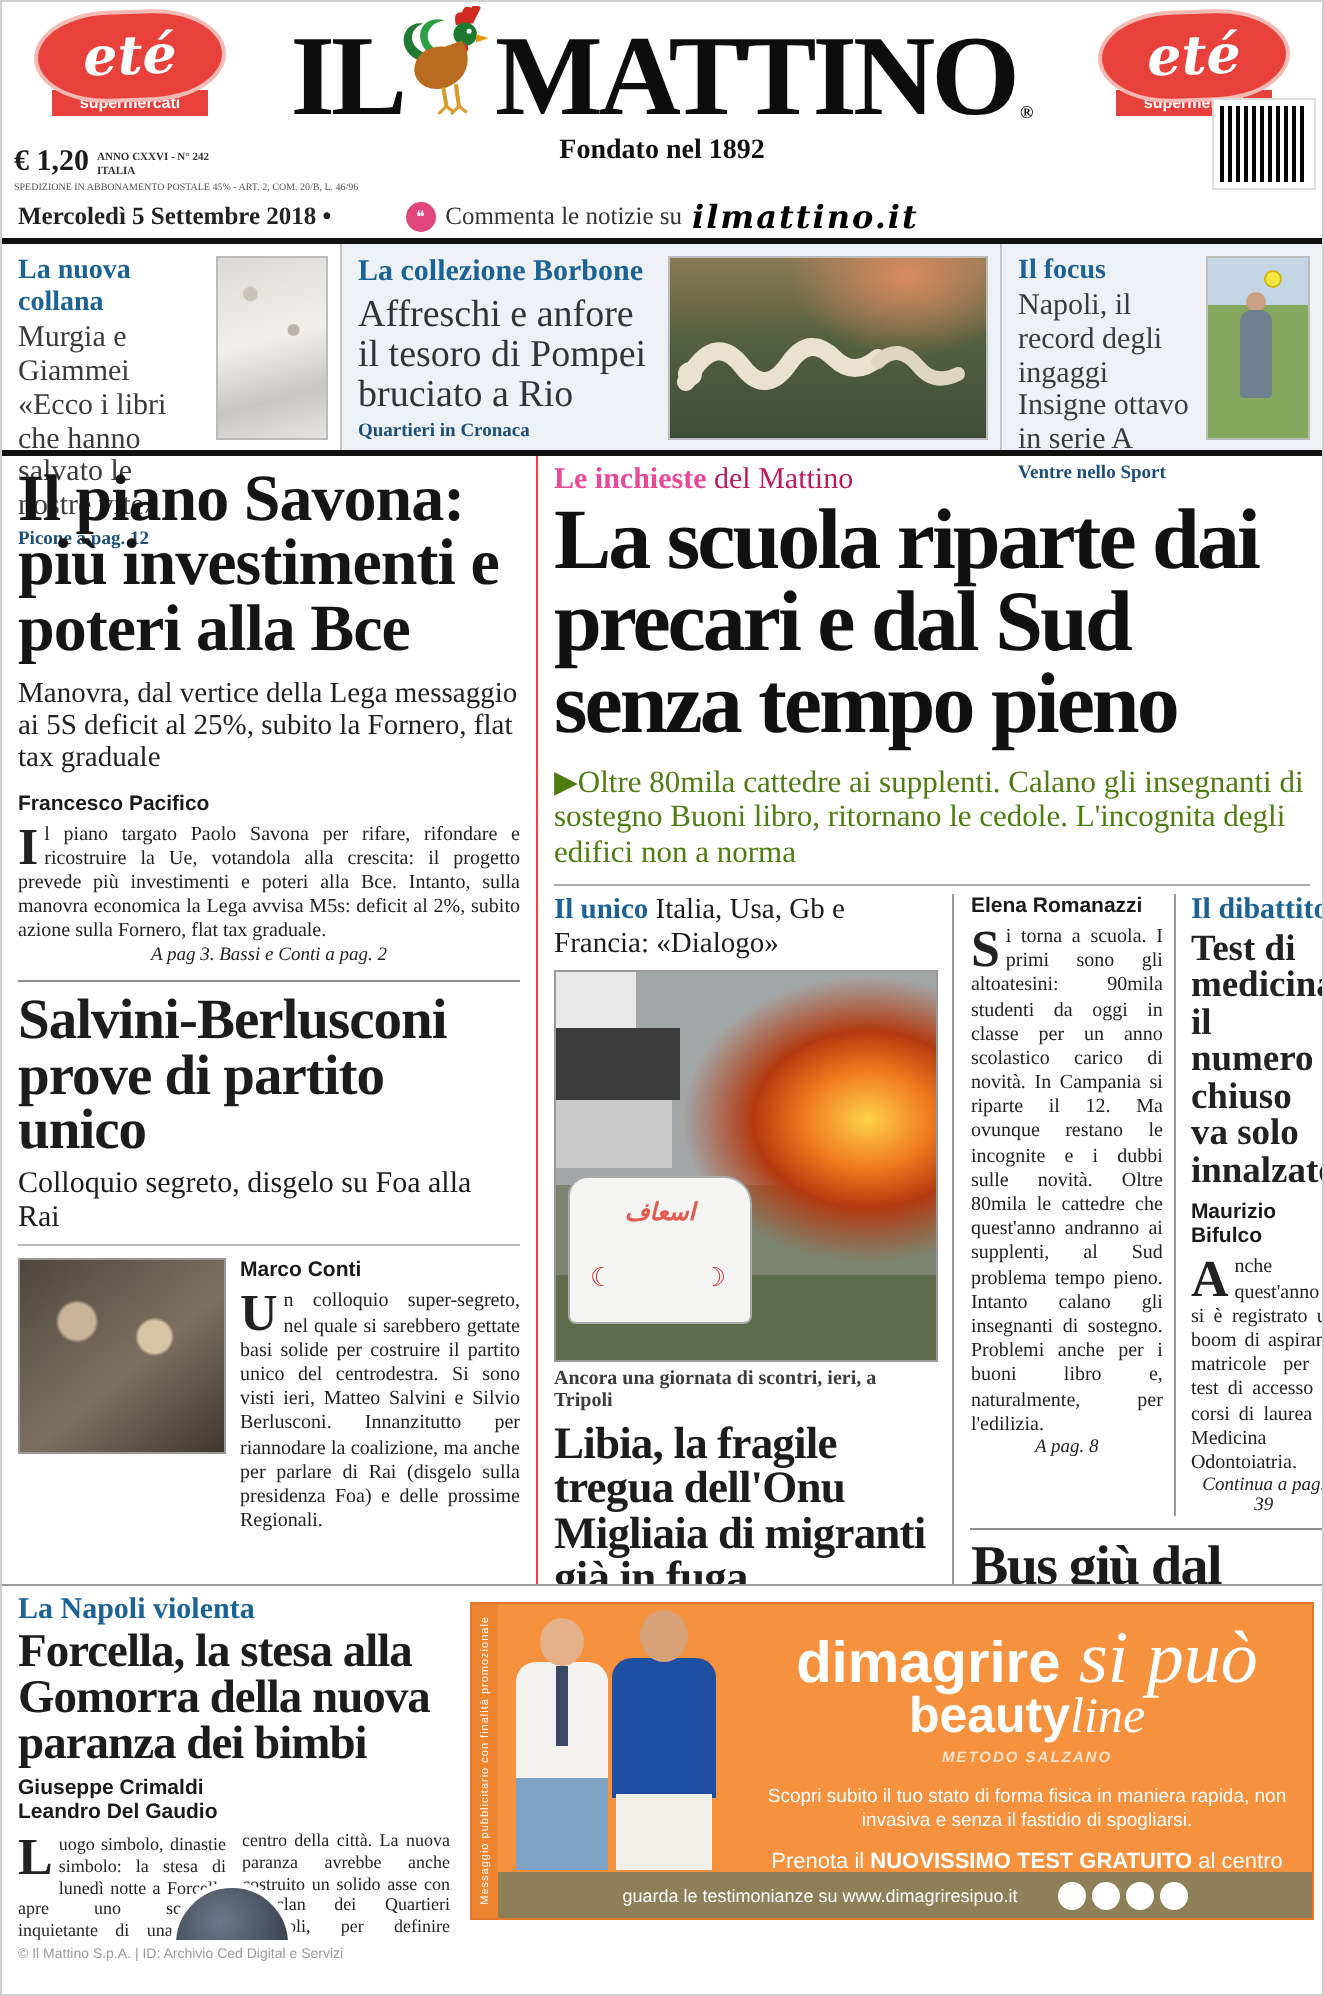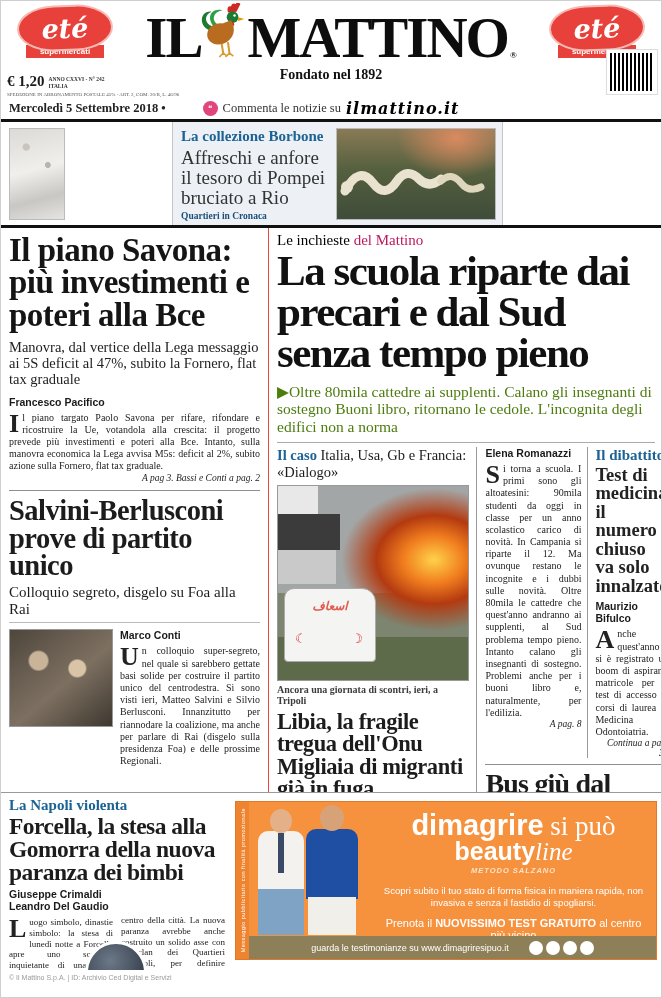--- a/index.html
+++ b/index.html
@@ -54,31 +54,31 @@
   
   .main{display:flex;height:564px}
   .col-left{width:268px;border-right:1px solid #ef4444;padding:6px 8px 0 8px;overflow:hidden}
   .col-main{flex:1;padding:4px 6px 0 8px;overflow:hidden}
 
   .h-savona{font-size:33px;line-height:0.98;color:#151515;letter-spacing:-0.5px}
   .deck-savona{font-size:14.5px;line-height:1.12;margin-top:8px;color:#222}
   .byline{font-family:"Liberation Sans",sans-serif;font-weight:bold;font-size:10.5px;margin-top:8px;color:#1a1a1a}
   .body-txt{font-size:10px;line-height:1.22;text-align:justify;margin-top:4px;color:#222}
   .body-txt.dc::first-letter{float:left;font-size:26px;line-height:0.8;padding:2px 3px 0 0;font-weight:bold}
-  .ref{font-style:italic;font-size:9.5px;text-align:right;color:#222}
+  .ref{font-style:italic;font-size:9.5px;text-align:center;color:#222}
   .rule{border-bottom:1px solid #8f8f8f;margin:7px 0 6px}
   .h-salvini{font-size:28.5px;line-height:0.98;letter-spacing:-0.5px}
   .deck-salvini{font-size:15px;margin-top:4px;border-bottom:1px solid #bbb;padding-bottom:4px}
   .salvini-flex{display:flex;gap:7px;margin-top:6px}
   .img-salvini{flex:none;width:104px;height:98px;border:1px solid #999;background:radial-gradient(circle at 28% 32%,#c9b49a 9%,transparent 11%),radial-gradient(circle at 66% 40%,#d9c4a8 9%,transparent 11%),linear-gradient(140deg,#4e463c,#7d7061 55%,#3e382f)}
   .kicker-blue{color:#1b6394;font-weight:bold;font-size:15px}
   .twocol{columns:2;column-gap:8px;column-rule:none}
 
   .kicker-inchieste{font-size:15px}
-  .kicker-inchieste .red{color:#000000;font-weight:normal}
+  .kicker-inchieste .red{color:#ec4899;font-weight:bold}
   .kicker-inchieste .rest{color:#be185d}
   .h-scuola{font-size:43px;line-height:0.95;font-weight:bold;letter-spacing:-1.5px;color:#111;margin-top:2px}
   .deck-scuola{font-size:15.5px;line-height:1.15;margin-top:9px;color:#4d7c0f}
   .split{display:flex;margin-top:6px;border-top:1px solid #aaa;padding-top:4px}
   .c-mid{width:216px;border-right:1px solid #9a9a9a;padding-right:7px}
   .c-right{flex:1;padding-left:8px}
   .kicker-caso{font-size:14.5px}
   .kicker-caso .blue{color:#1b6394;font-weight:bold}
   .img-tripoli{margin-top:4px;width:100%;height:196px;position:relative;border:1px solid #999;background:radial-gradient(ellipse at 82% 38%,#ffd24a 0%,#f07c1e 14%,#b33a10 26%,rgba(0,0,0,0) 42%),linear-gradient(#a3a6a6 0 55%,#7d8571 55% 78%,#5d6b4a 78% 100%)}
   .van{position:absolute;left:6px;bottom:18px;width:92px;height:74px;background:#f4f4f2;border-radius:10px 14px 4px 4px;border:1px solid #aaa}
@@ -116,21 +116,21 @@
   .ad-people{position:absolute;left:16px;bottom:24px;width:120px;height:130px}
   .p1-head{position:absolute;left:18px;top:4px;width:22px;height:24px;border-radius:50%;background:#e3b088}
   .p1-body{position:absolute;left:6px;top:26px;width:46px;height:104px;background:#f4f2ee;border-radius:10px 10px 0 0}
   .p1-tie{position:absolute;left:26px;top:28px;width:6px;height:40px;background:#3a4a66}
   .p1-jeans{position:absolute;left:6px;top:84px;width:46px;height:46px;background:#7fa3c4}
   .p2-head{position:absolute;left:68px;top:0;width:24px;height:26px;border-radius:50%;background:#d8a278}
   .p2-body{position:absolute;left:54px;top:24px;width:52px;height:70px;background:#1e4fa3;border-radius:10px 10px 0 0}
   .p2-pants{position:absolute;left:56px;top:92px;width:48px;height:38px;background:#f1efe9}
   .ad-content{margin-left:145px;padding:10px 10px 0 0;text-align:center;color:#fff}
   .ad-brand1{font-family:"Liberation Sans",sans-serif;font-weight:bold;font-size:29px;line-height:0.95}
-  .ad-brand1 .it{font-family:"Liberation Serif",serif;font-weight:normal;font-size:27px}
+  .ad-brand1 .it{font-family:"Liberation Serif",serif;font-style:italic;font-weight:normal;font-size:37px}
   .ad-brand2{font-family:"Liberation Sans",sans-serif;font-weight:bold;font-size:25px;line-height:0.95}
   .ad-brand2 .it{font-family:"Liberation Serif",serif;font-style:italic;font-weight:normal}
   .ad-method{font-family:"Liberation Sans",sans-serif;font-style:italic;font-weight:bold;font-size:7.5px;color:#fde3c8;margin-top:3px;letter-spacing:1px}
   .ad-text{font-family:"Liberation Sans",sans-serif;font-size:9.5px;line-height:1.25;margin-top:10px;color:#fff}
   .ad-cta{font-family:"Liberation Sans",sans-serif;font-size:11px;margin-top:8px}
   .ad-phones{font-family:"Liberation Sans",sans-serif;font-weight:bold;font-size:13.5px;margin-top:4px;display:flex;justify-content:center;gap:26px}
   .phone-ico{color:#8fd14f;font-size:12px}
   .ad-bar{position:absolute;left:13px;right:0;bottom:0;height:23px;background:#8d7f57;display:flex;align-items:center;justify-content:center;gap:20px}
   .ad-bar span{color:#fff;font-family:"Liberation Sans",sans-serif;font-size:9px}
   .socials{display:flex;gap:3px}
@@ -196,44 +196,61 @@
     <span class="date-txt">Mercoledì 5 Settembre 2018 •</span>
     <span class="comment-strip">
       <span class="bubble">❝</span>
       <span>Commenta le notizie su</span>
       <span class="site">ilmattino.it</span>
     </span>
   </div>
 
   <div class="teaser-row">
     <div class="teaser t1">
+      <div>
+        <div class="t-kicker">La nuova collana</div>
+        <div class="t-title">Murgia e Giammei «Ecco i libri che hanno salvato le nostre vite»</div>
+        <div class="t-ref">Picone a pag. 12</div>
+      </div>
       <div class="t-img img-books"></div>
     </div>
     <div class="teaser t2">
       <div style="width:152px">
         <div class="t-kicker">La collezione Borbone</div>
         <div class="t-title">Affreschi e anfore il tesoro di Pompei bruciato a Rio</div>
         <div class="t-ref">Quartieri in Cronaca</div>
       </div>
       <div class="t-img img-fresco">
         <svg class="snake-svg" width="160" height="92" viewBox="0 0 160 92">
           <path d="M8 62 q14-26 28-8 q12 16 24-2 q10-14 22-2 q10 10 22 0" stroke="#e9e2cf" stroke-width="9" fill="none" stroke-linecap="round"></path>
           <path d="M104 52 q10-10 20 2 q8 10 20 4" stroke="#ded6bd" stroke-width="7" fill="none" stroke-linecap="round"></path>
           <circle cx="10" cy="58" r="6" fill="#e9e2cf"></circle>
         </svg>
       </div>
     </div>
+    <div class="teaser t3">
+      <div style="width:96px">
+        <div class="t-kicker">Il focus</div>
+        <div class="t-title">Napoli, il record degli ingaggi Insigne ottavo in serie A</div>
+        <div class="t-ref">Ventre nello Sport</div>
+      </div>
+      <div class="t-img img-player">
+        <div class="player-ball"></div>
+          <div class="player-head"></div>
+          <div class="player-fig"></div>
+      </div>
+    </div>
   </div>
 
   <div class="main">
 
     <div class="col-left">
       <article>
         <h1 class="h-savona">Il piano Savona: più investimenti e poteri alla Bce</h1>
-        <div class="deck-savona">Manovra, dal vertice della Lega messaggio ai 5S deficit al 47%, subito la Fornero, flat tax graduale</div>
+        <div class="deck-savona">Manovra, dal vertice della Lega messaggio ai 5S deficit al 25%, subito la Fornero, flat tax graduale</div>
         <div class="byline">Francesco Pacifico</div>
         <p class="body-txt dc">Il piano targato Paolo Savona per rifare, rifondare e ricostruire la Ue, votandola alla crescita: il progetto prevede più investimenti e poteri alla Bce. Intanto, sulla manovra economica la Lega avvisa M5s: deficit al 2%, subito azione sulla Fornero, flat tax graduale.</p>
         <div class="ref">A pag 3. Bassi e Conti a pag. 2</div>
       </article>
       <div class="rule"></div>
       <article>
         <h2 class="h-salvini">Salvini-Berlusconi prove di partito unico</h2>
         <div class="deck-salvini">Colloquio segreto, disgelo su Foa alla Rai</div>
         <div class="salvini-flex">
           <div class="img-salvini"></div>
@@ -251,21 +268,21 @@
       <div class="kicker-inchieste">
         <span class="red">Le inchieste</span><span class="rest"> del Mattino</span>
       </div>
       <h1 class="h-scuola">La scuola riparte dai precari e dal Sud senza tempo pieno</h1>
       <div class="deck-scuola">▶Oltre 80mila cattedre ai supplenti. Calano gli insegnanti di sostegno Buoni libro, ritornano le cedole. L'incognita degli edifici non a norma</div>
 
       <div class="split">
 
         <div class="c-mid">
           <div class="kicker-caso">
-            <span class="blue">Il caso</span><span> Italia, Usa, Gb e Francia: «Dialogo»</span>
+            <span class="blue">Il unico</span><span> Italia, Usa, Gb e Francia: «Dialogo»</span>
           </div>
           <div class="img-tripoli">
             <div class="car3"></div>
               <div class="car2"></div>
               <div class="car1"></div>
             <div class="van">
               <div class="van-script">اسعاف</div>
               <div class="van-crescent">☾</div>
                 <div class="van-crescent2">☽</div>
             </div>

